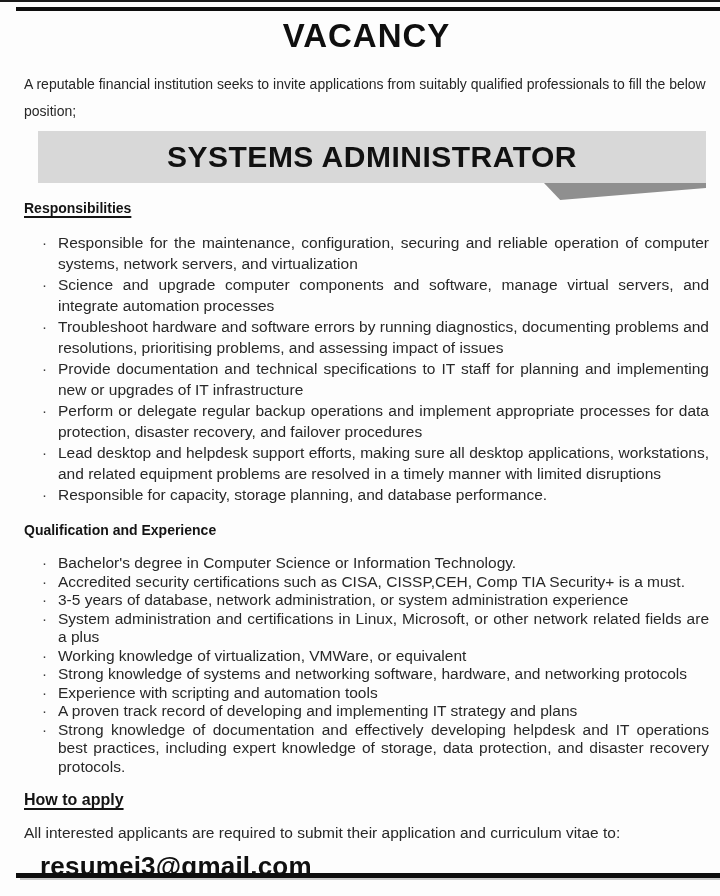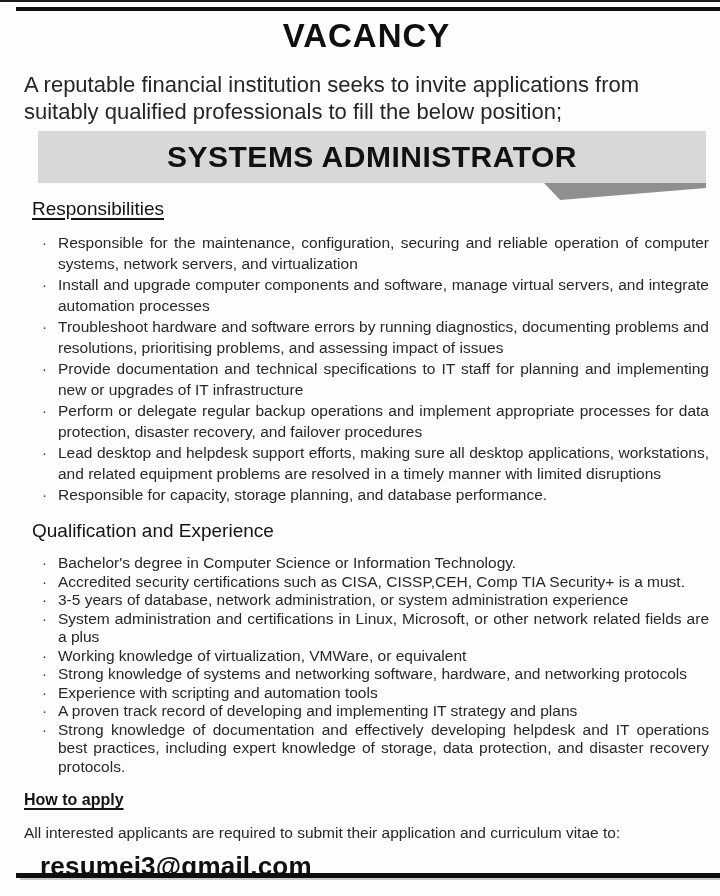--- a/index.html
+++ b/index.html
@@ -41,21 +41,21 @@
     margin: 6px 0 0 0;
     text-align: center;
     font-size: 33px;
     font-weight: 700;
     letter-spacing: 1px;
     color: #0f0f0f;
     line-height: 38px;
   }
   .intro {
     margin: 16px 0 0 0;
-    font-size: 22px;
+    font-size: 14px;
     line-height: 27px;
     color: #262626;
   }
   .banner-wrap {
     position: relative;
     margin: 6px 0 0 14px;
     width: 668px;
     height: 52px;
     text-align: right;
   }
@@ -74,23 +74,23 @@
   .banner-shadow {
     position: absolute;
     left: 506px;
     top: 52px;
     width: 162px;
     height: 17px;
     background: #8f8f8f;
     clip-path: polygon(0 0, 100% 0, 100% 30%, 10% 100%);
   }
   .section-heading {
-    margin: 14px 0 0 8px;
-    font-size: 19px;
-    font-weight: 400;
+    margin: 14px 0 0 0;
+    font-size: 14px;
+    font-weight: 700;
     color: #141414;
     line-height: 23px;
   }
   .underlined {
     text-decoration: underline;
     text-underline-offset: 3px;
     text-decoration-thickness: 1.5px;
   }
   ul.bullets {
     list-style: none;
@@ -149,21 +149,21 @@
 
     <div class="banner-wrap">
       <div class="banner">SYSTEMS ADMINISTRATOR</div>
       <div class="banner-shadow"></div>
     </div>
 
     <h2 class="section-heading underlined">Responsibilities</h2>
 
     <ul class="bullets resp">
         <li><span class="bullet">·</span><span>Responsible for the maintenance, configuration, securing and reliable operation of computer systems, network servers, and virtualization</span></li>
-        <li><span class="bullet">·</span><span>Install and upgrade computer components and software, manage virtual servers, and integrate automation processes</span></li>
+        <li><span class="bullet">·</span><span>Science and upgrade computer components and software, manage virtual servers, and integrate automation processes</span></li>
         <li><span class="bullet">·</span><span>Troubleshoot hardware and software errors by running diagnostics, documenting problems and resolutions, prioritising problems, and assessing impact of issues</span></li>
         <li><span class="bullet">·</span><span>Provide documentation and technical specifications to IT staff for planning and implementing new or upgrades of IT infrastructure</span></li>
         <li><span class="bullet">·</span><span>Perform or delegate regular backup operations and implement appropriate processes for data protection, disaster recovery, and failover procedures</span></li>
         <li><span class="bullet">·</span><span>Lead desktop and helpdesk support efforts, making sure all desktop applications, workstations, and related equipment problems are resolved in a timely manner with limited disruptions</span></li>
         <li><span class="bullet">·</span><span>Responsible for capacity, storage planning, and database performance.</span></li>
       </ul>
 
     <h2 class="section-heading">Qualification and Experience</h2>
 
     <ul class="bullets qual">

